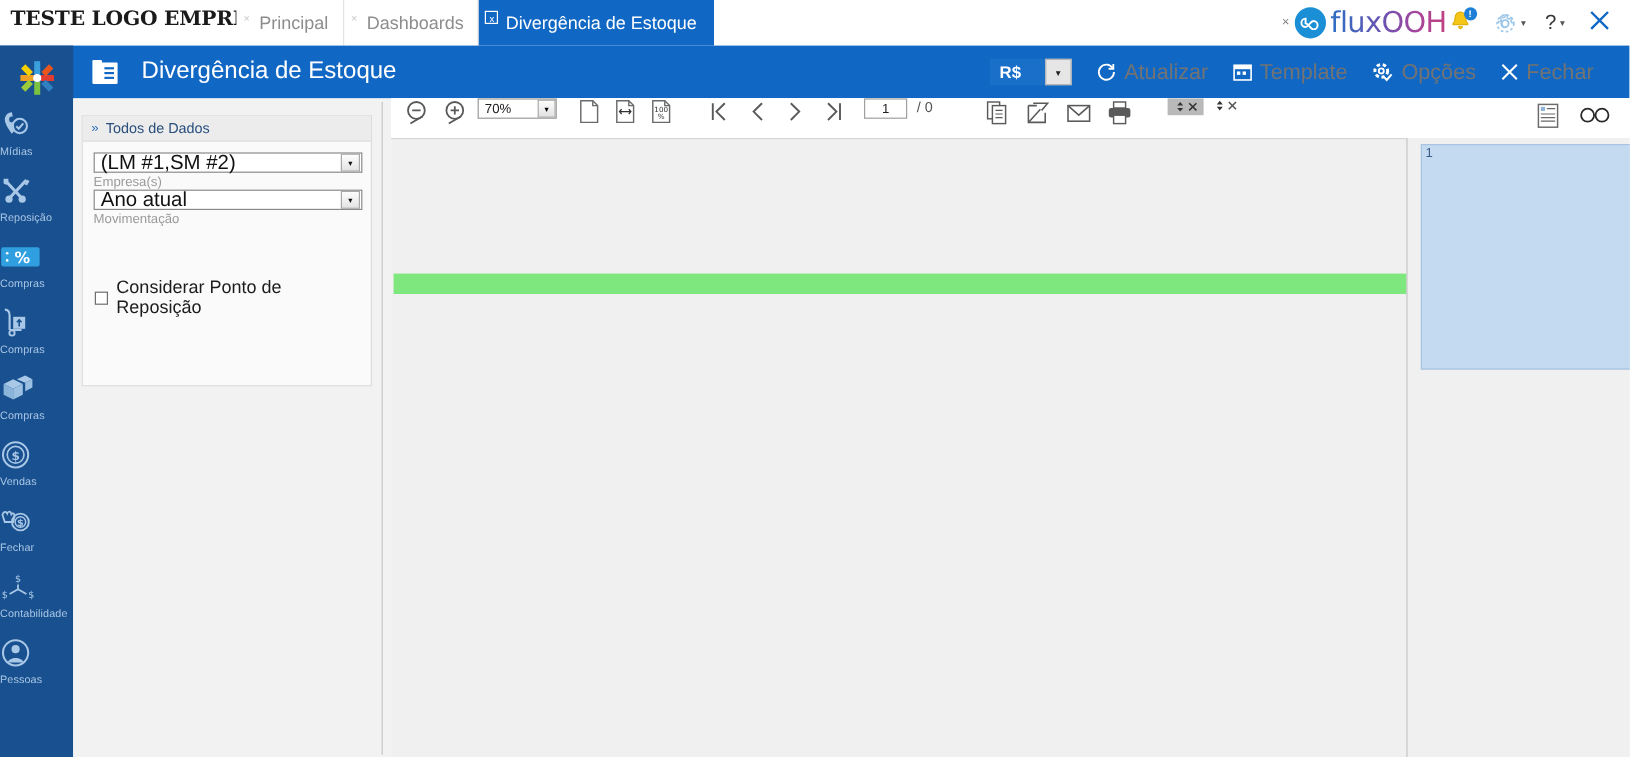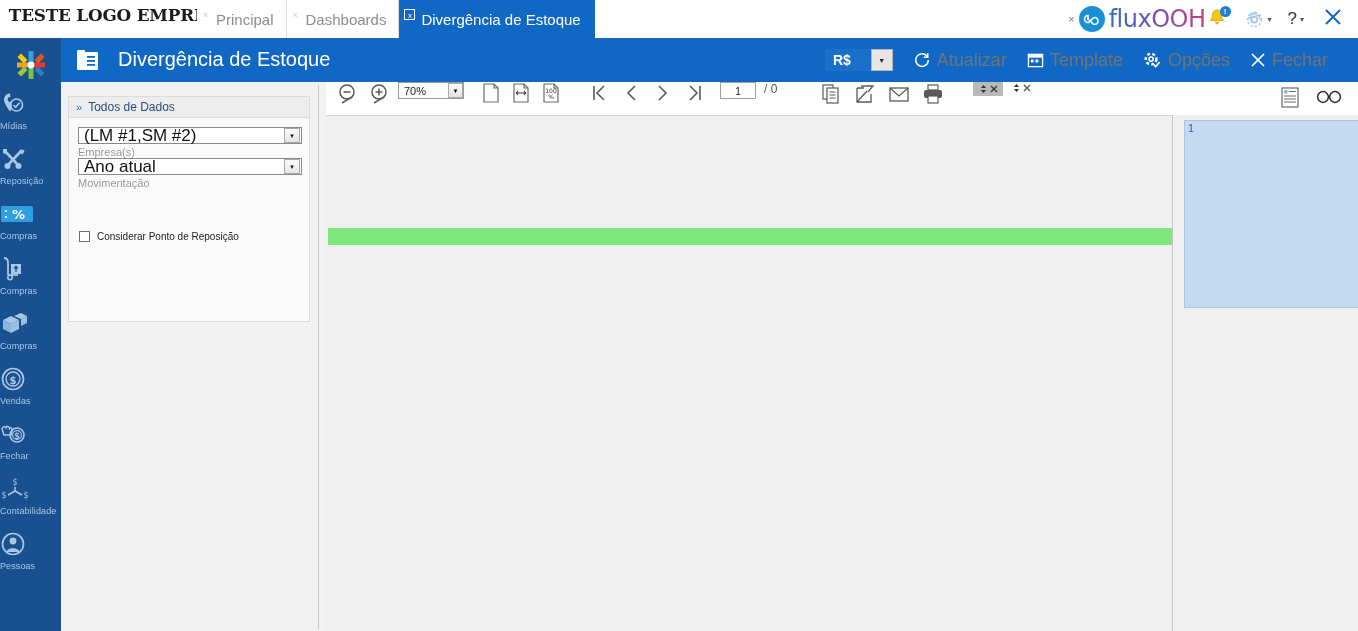--- a/index.html
+++ b/index.html
@@ -153,21 +153,21 @@
     background: linear-gradient(#fdfdfd, #e4e4e4); border: 1px solid #a8a8a8;
     display: flex; align-items: center; justify-content: center;
     font-size: 7px; color: #111; box-sizing: border-box;
   }
   .flabel { font-size: 11px; color: #9a9a9a; margin-top: 2px; }
   .chkrow { position: absolute; left: 10px; top: 134px; display: flex; align-items: center; }
   .chkbox {
     width: 11px; height: 11px; border: 1px solid #6e6e6e; background: #fff;
     margin-right: 7px; box-sizing: border-box;
   }
-  .chklabel { font-size: 10px; color: #1c1c1c; }
+  .chklabel { font-size: 15px; color: #1c1c1c; }
 
   
   .reportarea {
     position: absolute; left: 265px; top: 0; width: 1032px; height: 549px;
     background: #ffffff;
   }
   .rtoolbar {
     position: absolute; left: 0; top: 0; width: 1032px; height: 33px;
     background: #ffffff; display: flex; align-items: flex-start;
   }

